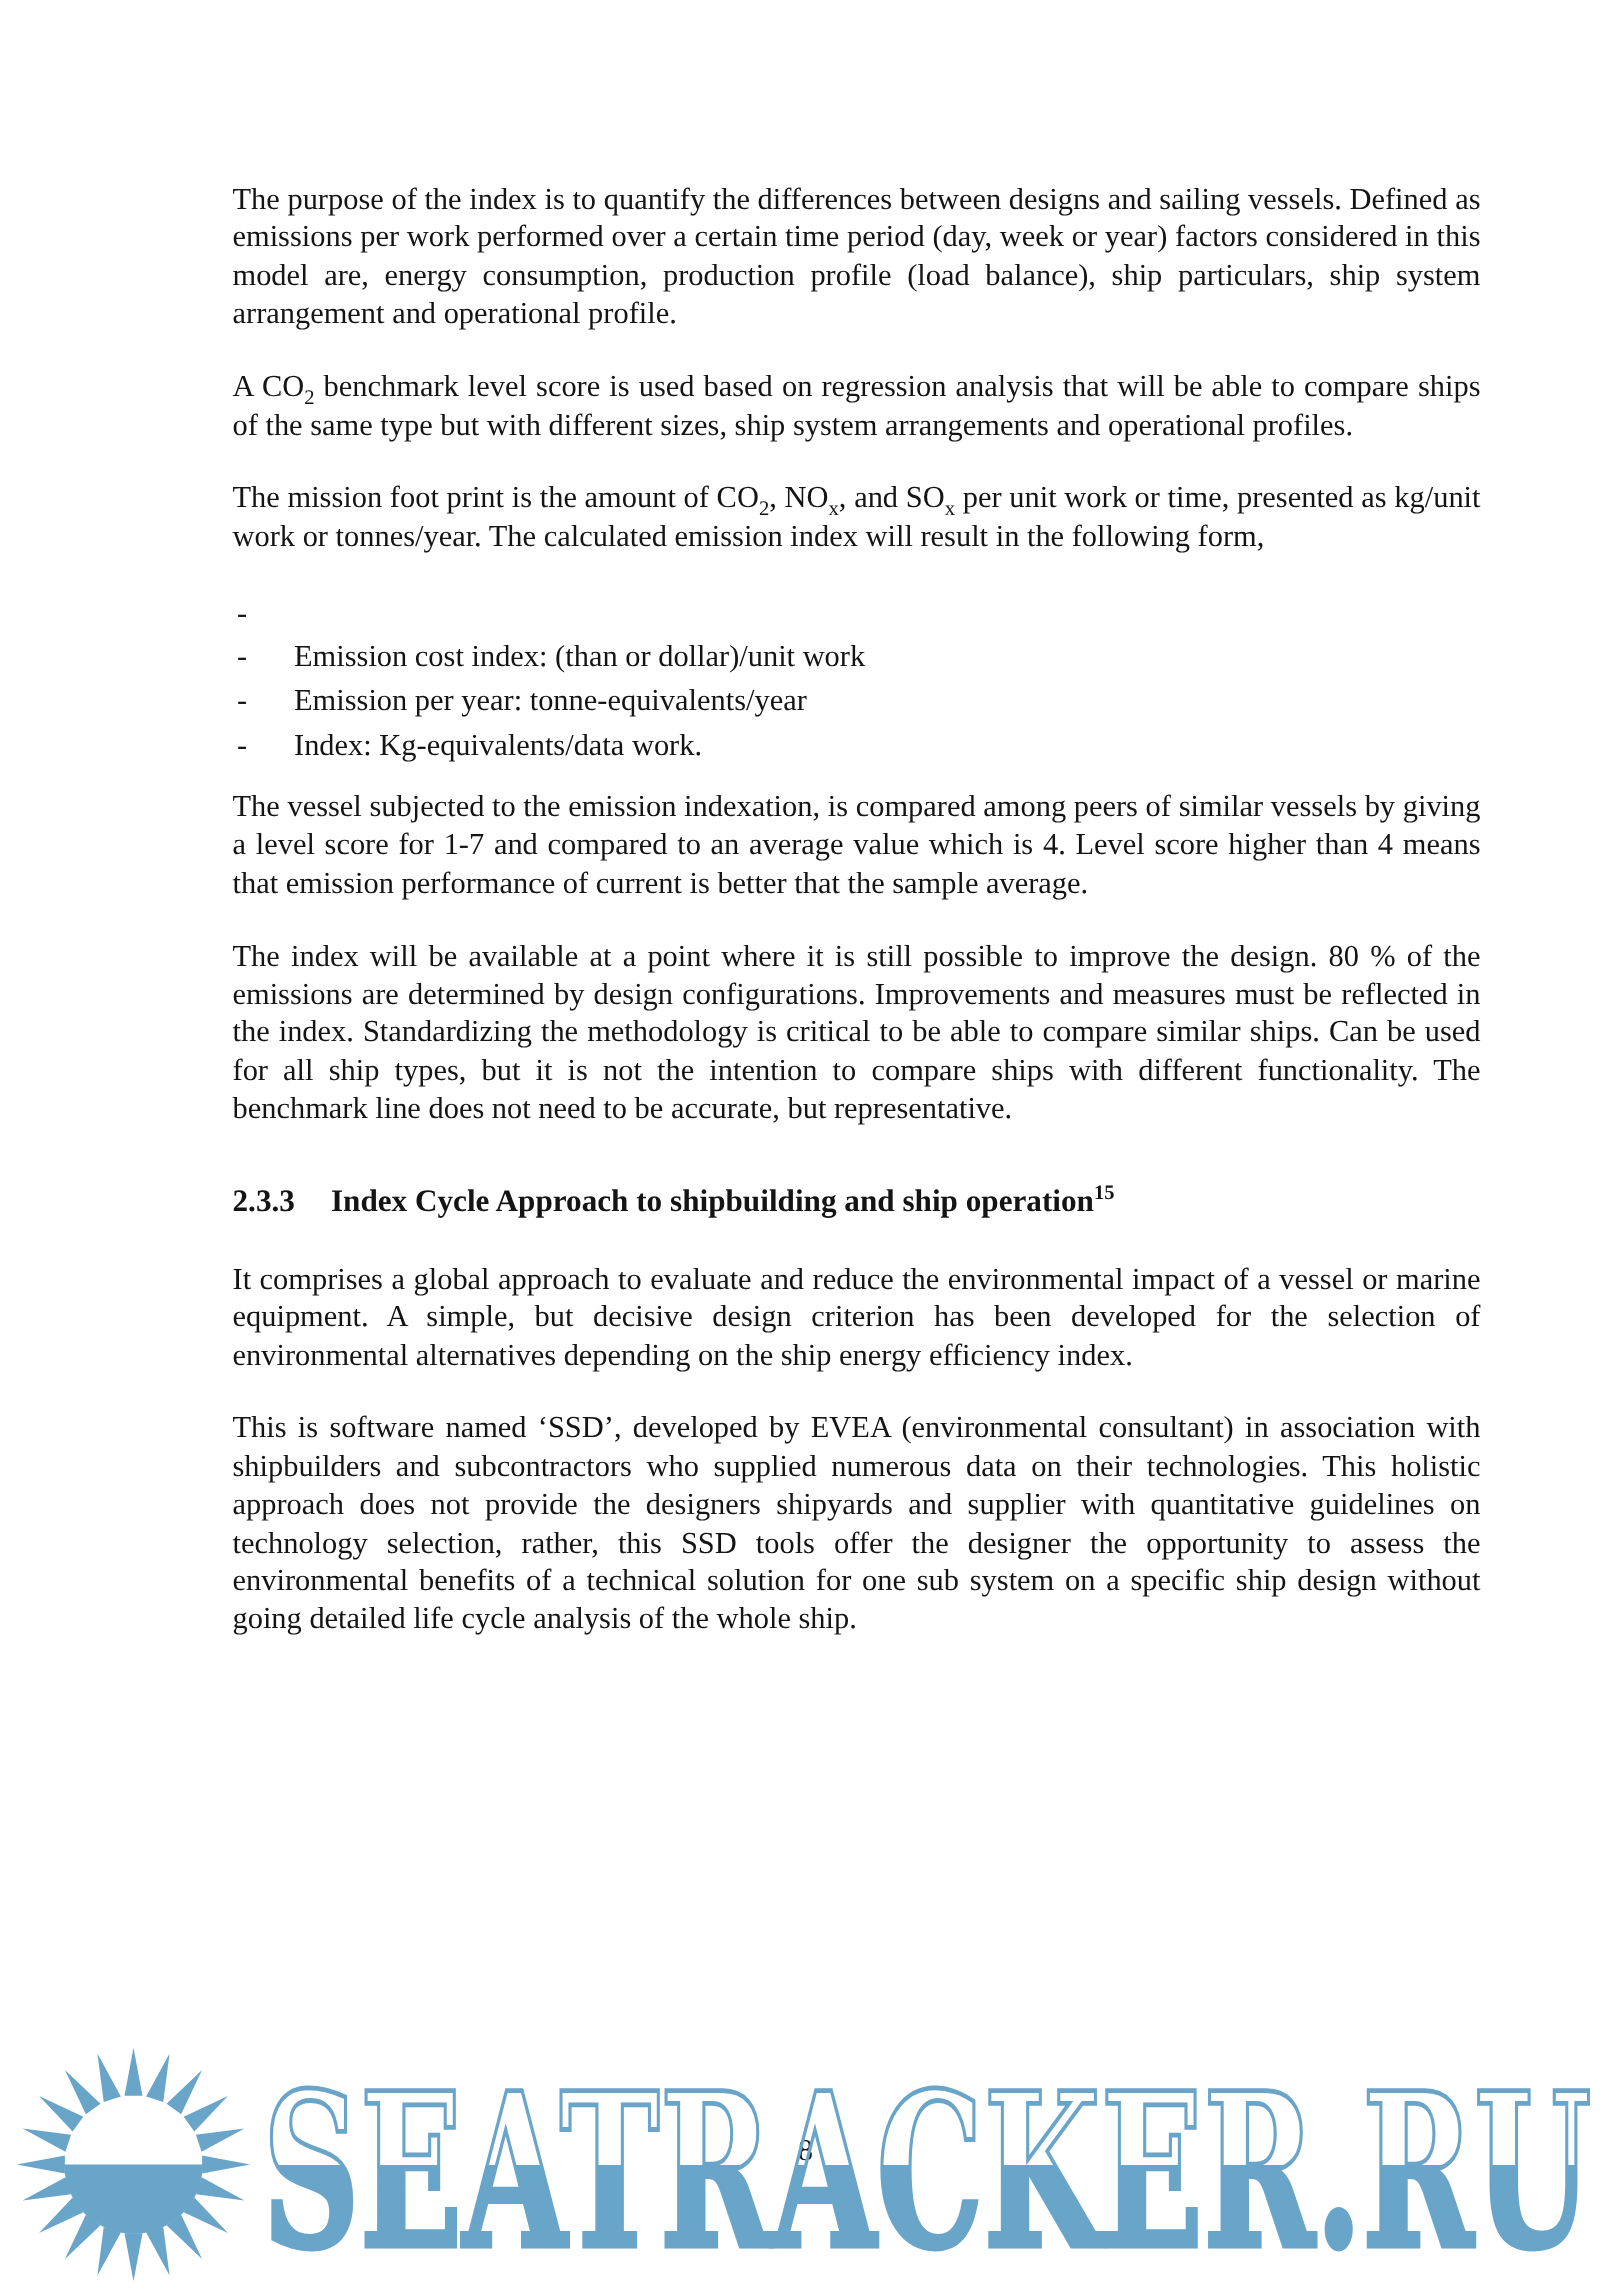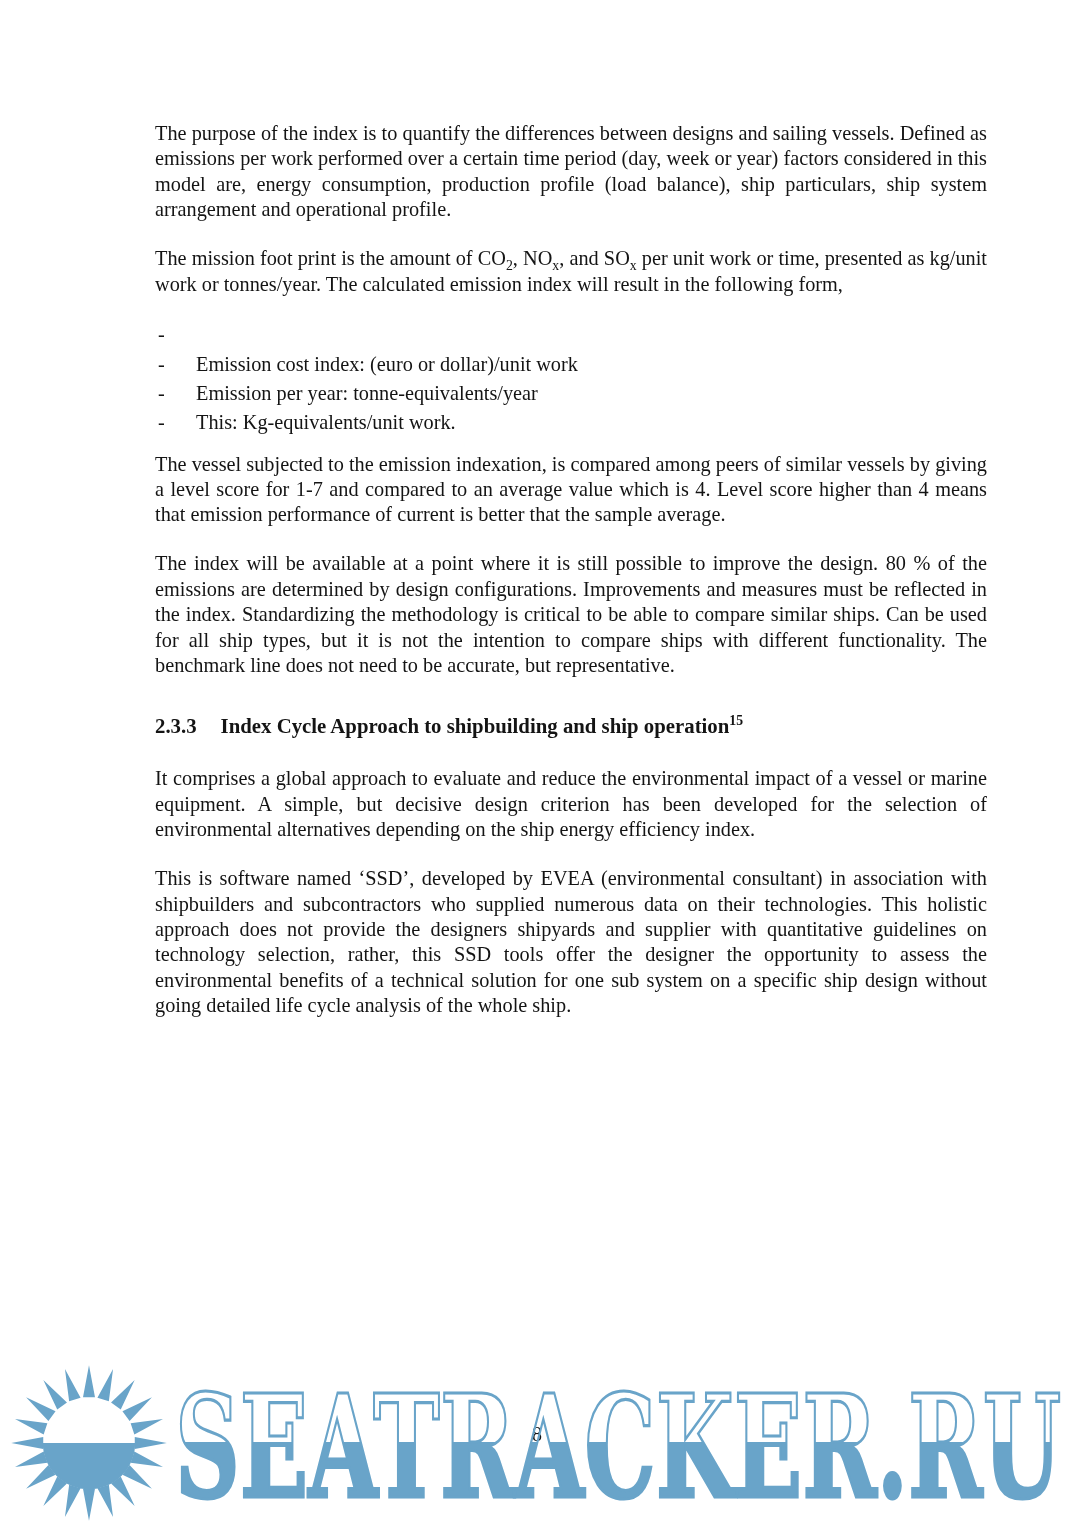--- a/index.html
+++ b/index.html
@@ -50,36 +50,37 @@
     pointer-events: none;
   }
   .sun { position: absolute; left: 8px; top: 6px; width: 162px; height: 162px; }
   .wm-text-svg { position: absolute; left: 172px; top: 22px; }
 </style>
 </head>
 <body>
 
 <main class="doc-body">
     <p class="para">The purpose of the index is to quantify the differences between designs and sailing vessels. Defined as emissions per work performed over a certain time period (day, week or year) factors considered in this model are, energy consumption, production profile (load balance), ship particulars, ship system arrangement and operational profile.</p>
+    <p class="para">A CO<sub>2</sub> benchmark level score is used based on regression analysis that will be able to compare ships of the same type but with different sizes, ship system arrangements and operational profiles.</p>
     <p class="para">The mission foot print is the amount of CO<sub>2</sub>, NO<sub>x</sub>, and SO<sub>x</sub> per unit work or time, presented as kg/unit work or tonnes/year. The calculated emission index will result in the following form,</p>
     <div class="blist">
       <div class="blist-item">
         <span class="dash">-</span>
       </div>
       <div class="blist-item">
         <span class="dash">-</span>
-        <span class="blist-text">Emission cost index: (euro or dollar)/unit work</span>
+        <span class="blist-text">Emission cost index: (than or dollar)/unit work</span>
       </div>
       <div class="blist-item">
         <span class="dash">-</span>
         <span class="blist-text">Emission per year: tonne-equivalents/year</span>
       </div>
       <div class="blist-item">
         <span class="dash">-</span>
-        <span class="blist-text">This: Kg-equivalents/unit work.</span>
+        <span class="blist-text">Index: Kg-equivalents/data work.</span>
       </div>
     </div>
     <p class="para">The vessel subjected to the emission indexation, is compared among peers of similar vessels by giving a level score for 1-7 and compared to an average value which is 4. Level score higher than 4 means that emission performance of current is better that the sample average.</p>
     <p class="para">The index will be available at a point where it is still possible to improve the design. 80 % of the emissions are determined by design configurations. Improvements and measures must be reflected in the index. Standardizing the methodology is critical to be able to compare similar ships. Can be used for all ship types, but it is not the intention to compare ships with different functionality. The benchmark line does not need to be accurate, but representative.</p>
     <h3 class="heading"><span class="hnum">2.3.3</span><span>Index Cycle Approach to shipbuilding and ship operation</span><sup>15</sup></h3>
     <p class="para">It comprises a global approach to evaluate and reduce the environmental impact of a vessel or marine equipment. A simple, but decisive design criterion has been developed for the selection of environmental alternatives depending on the ship energy efficiency index.</p>
     <p class="para">This is software named ‘SSD’, developed by EVEA (environmental consultant) in association with shipbuilders and subcontractors who supplied numerous data on their technologies. This holistic approach does not provide the designers shipyards and supplier with quantitative guidelines on technology selection, rather, this SSD tools offer the designer the opportunity to assess the environmental benefits of a technical solution for one sub system on a specific ship design without going detailed life cycle analysis of the whole ship.</p>
   </main>
 
 <div class="page-number">8</div>

